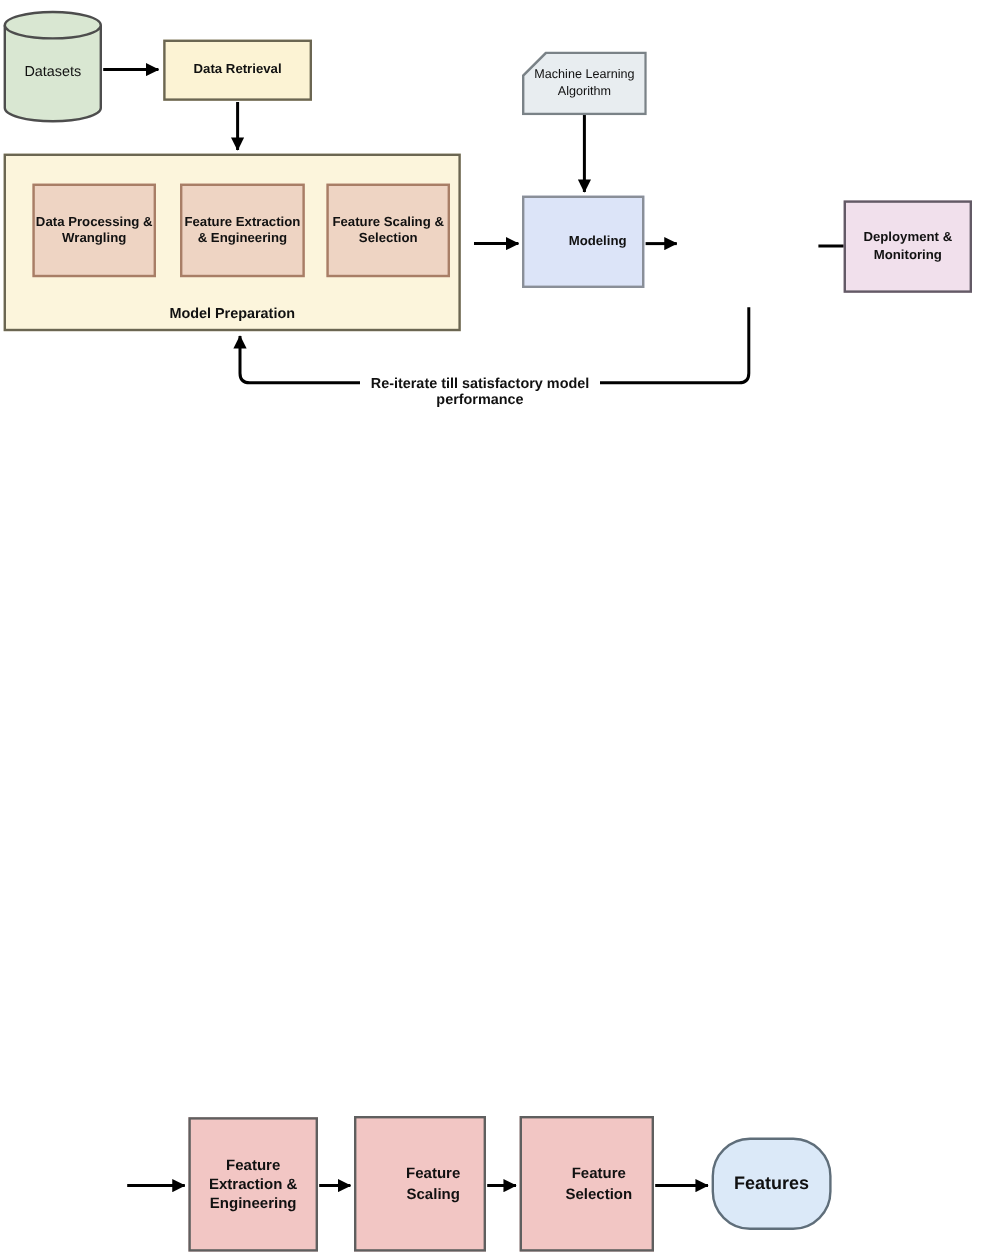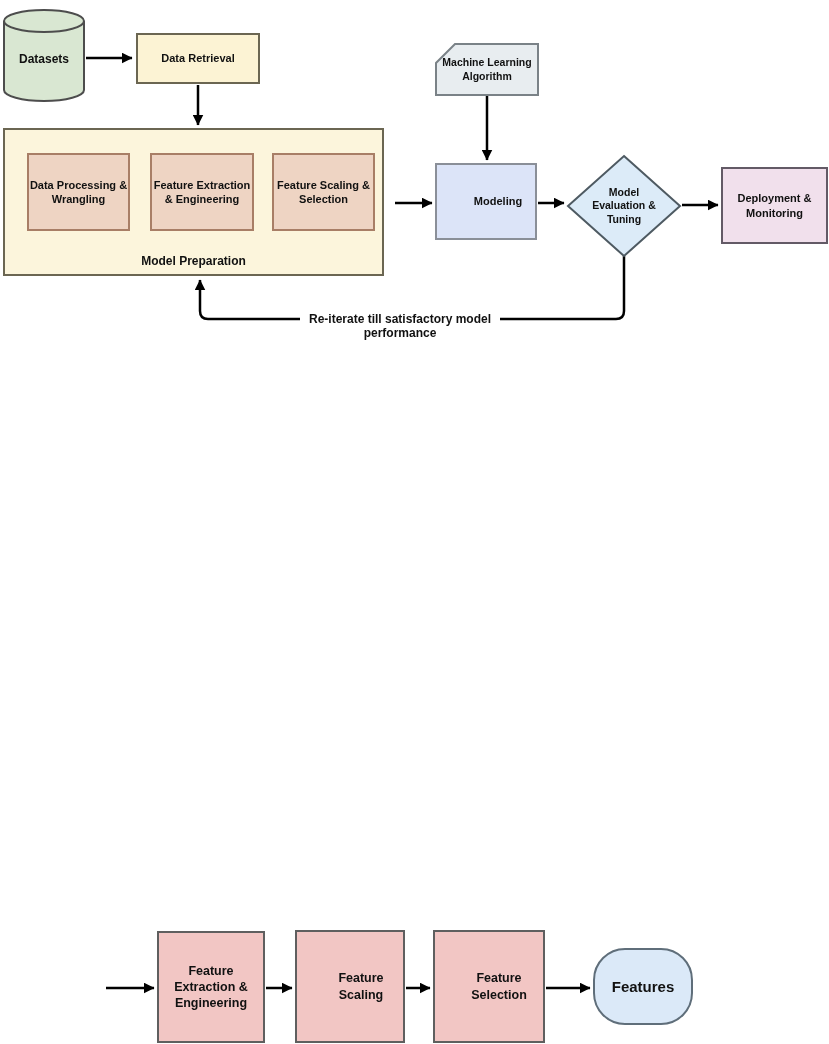--- a/index.html
+++ b/index.html
@@ -11,21 +11,21 @@
   
   .cream{background:var(--cream_fill);border:2px solid var(--cream_stroke);}
   .salmon{background:var(--salmon_fill);border:2px solid var(--salmon_stroke);}
   .blue{background:var(--blue_fill);border:2px solid var(--blue_stroke);}
   .pinklav{background:var(--pink_fill);border:2px solid var(--pink_stroke);}
   .rose{background:var(--rose_fill);border:2px solid var(--rose_stroke);}
   .featblue{background:var(--features_fill);border:2px solid var(--features_stroke);}
   .shape-wrap{position:absolute;}
   .shape-wrap svg{position:absolute;left:0;top:0;display:block;}
   .overlay-lbl{position:absolute;left:0;top:0;right:0;bottom:0;display:flex;align-items:center;
-               justify-content:center;text-align:center;font-weight:700;color:#111;line-height:1.3;}
+               justify-content:center;text-align:center;font-weight:400;color:#111;line-height:1.3;}
   #connectors{position:absolute;left:0;top:0;z-index:1;}
   .node,.shape-wrap{z-index:2;}
   #feedback-label{position:absolute;left:300px;top:311px;width:200px;background:#fff;z-index:3;
                   text-align:center;font-size:12px;font-weight:700;color:#111;padding:1px 0;}
   #dataprep-title{position:absolute;left:0;right:0;bottom:6px;text-align:center;
                   font-size:12px;font-weight:700;color:#111;}
 </style>
 </head>
 <body>
 
@@ -82,28 +82,22 @@
     <div class="node salmon" style="left:267px;top:23px;width:103px;height:78px;font-size:11px;">
       <span class="lbl">Feature Scaling &amp; Selection</span>
     </div>
     <div id="dataprep-title">Model Preparation</div>
   </div>
 
   <div class="node blue" style="left:435px;top:163px;width:102px;height:77px;font-size:11px;padding-left:24px;">
     <span class="lbl">Modeling</span>
   </div>
 
-  <div class="shape-wrap" style="left:566px;top:154px;width:116px;height:104px;">
-    <svg width="116" height="104" viewBox="0 0 116 104">
-      <polygon points="58,2 114,52 58,102 2,52" style="fill:var(--diamond_fill);stroke:var(--diamond_stroke);" stroke-width="2"></polygon>
-    </svg>
-    <div class="overlay-lbl" style="font-size:10.5px;padding:0 16px;">Model Evaluation &amp; Tuning</div>
-  </div>
 
-  <div class="node pinklav" style="left:721px;top:167px;width:107px;height:77px;font-size:11px;">
+  <div class="node pinklav" style="left:703px;top:167px;width:107px;height:77px;font-size:11px;">
     <span class="lbl">Deployment &amp; Monitoring</span>
   </div>
 
   <div id="feedback-label">Re-iterate till satisfactory model performance</div>
 
 
   <div class="node rose" style="left:157px;top:931px;width:108px;height:112px;font-size:12.5px;">
     <span class="lbl">Feature Extraction &amp; Engineering</span>
   </div>
 

